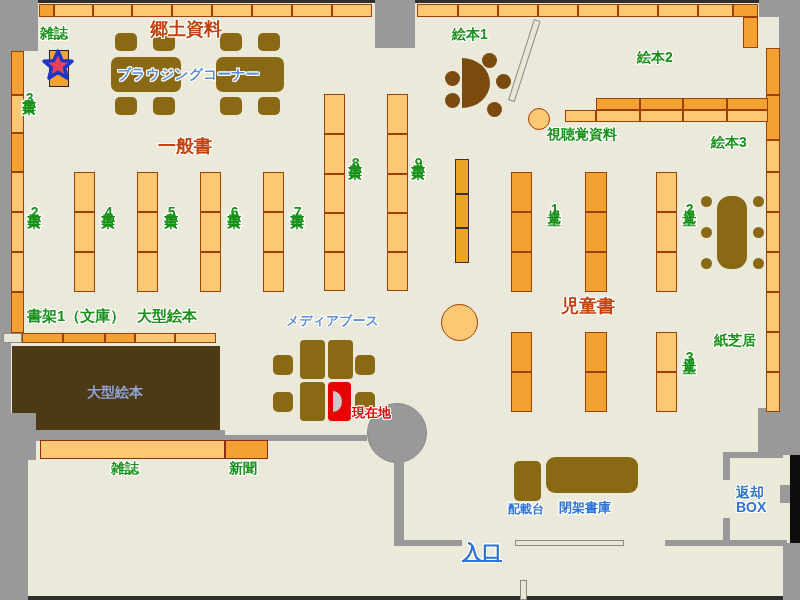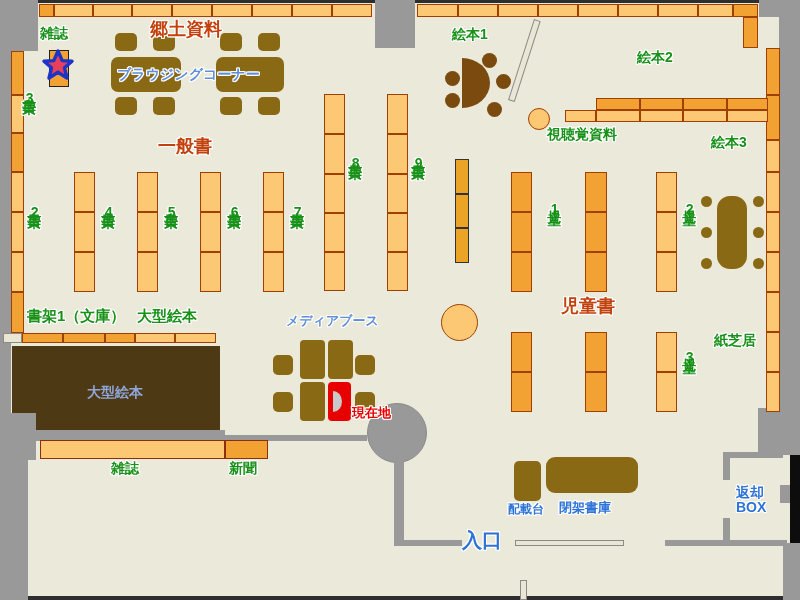--- a/index.html
+++ b/index.html
@@ -240,17 +240,17 @@
   <div class="lab g" style="left:714px;top:333px;">紙芝居</div>
   <div class="lab g" style="left:27px;top:308px;font-size:15px;">書架1（文庫）</div>
   <div class="lab g" style="left:137px;top:308px;font-size:15px;">大型絵本</div>
   <div class="lab b" style="left:286px;top:314px;">メディアブース</div>
   <div class="lab bl" style="left:87px;top:385px;text-shadow:none;">大型絵本</div>
   <div class="lab cur" style="left:352px;top:406px;">現在地</div>
   <div class="lab g" style="left:111px;top:461px;">雑誌</div>
   <div class="lab g" style="left:229px;top:461px;">新聞</div>
   <div class="lab bb" style="left:508px;top:503px;font-size:12px;">配載台</div>
   <div class="lab bb" style="left:559px;top:501px;">閉架書庫</div>
-  <div class="lab bb ent" style="left:462px;top:530px;">入口</div>
+  <div class="lab bb ent" style="left:462px;top:542px;text-decoration:underline;">入口</div>
   <div class="lab bb" style="left:736px;top:485px;font-size:14px;">返却
 BOX</div>
 
 </div>
 
 </body></html>

